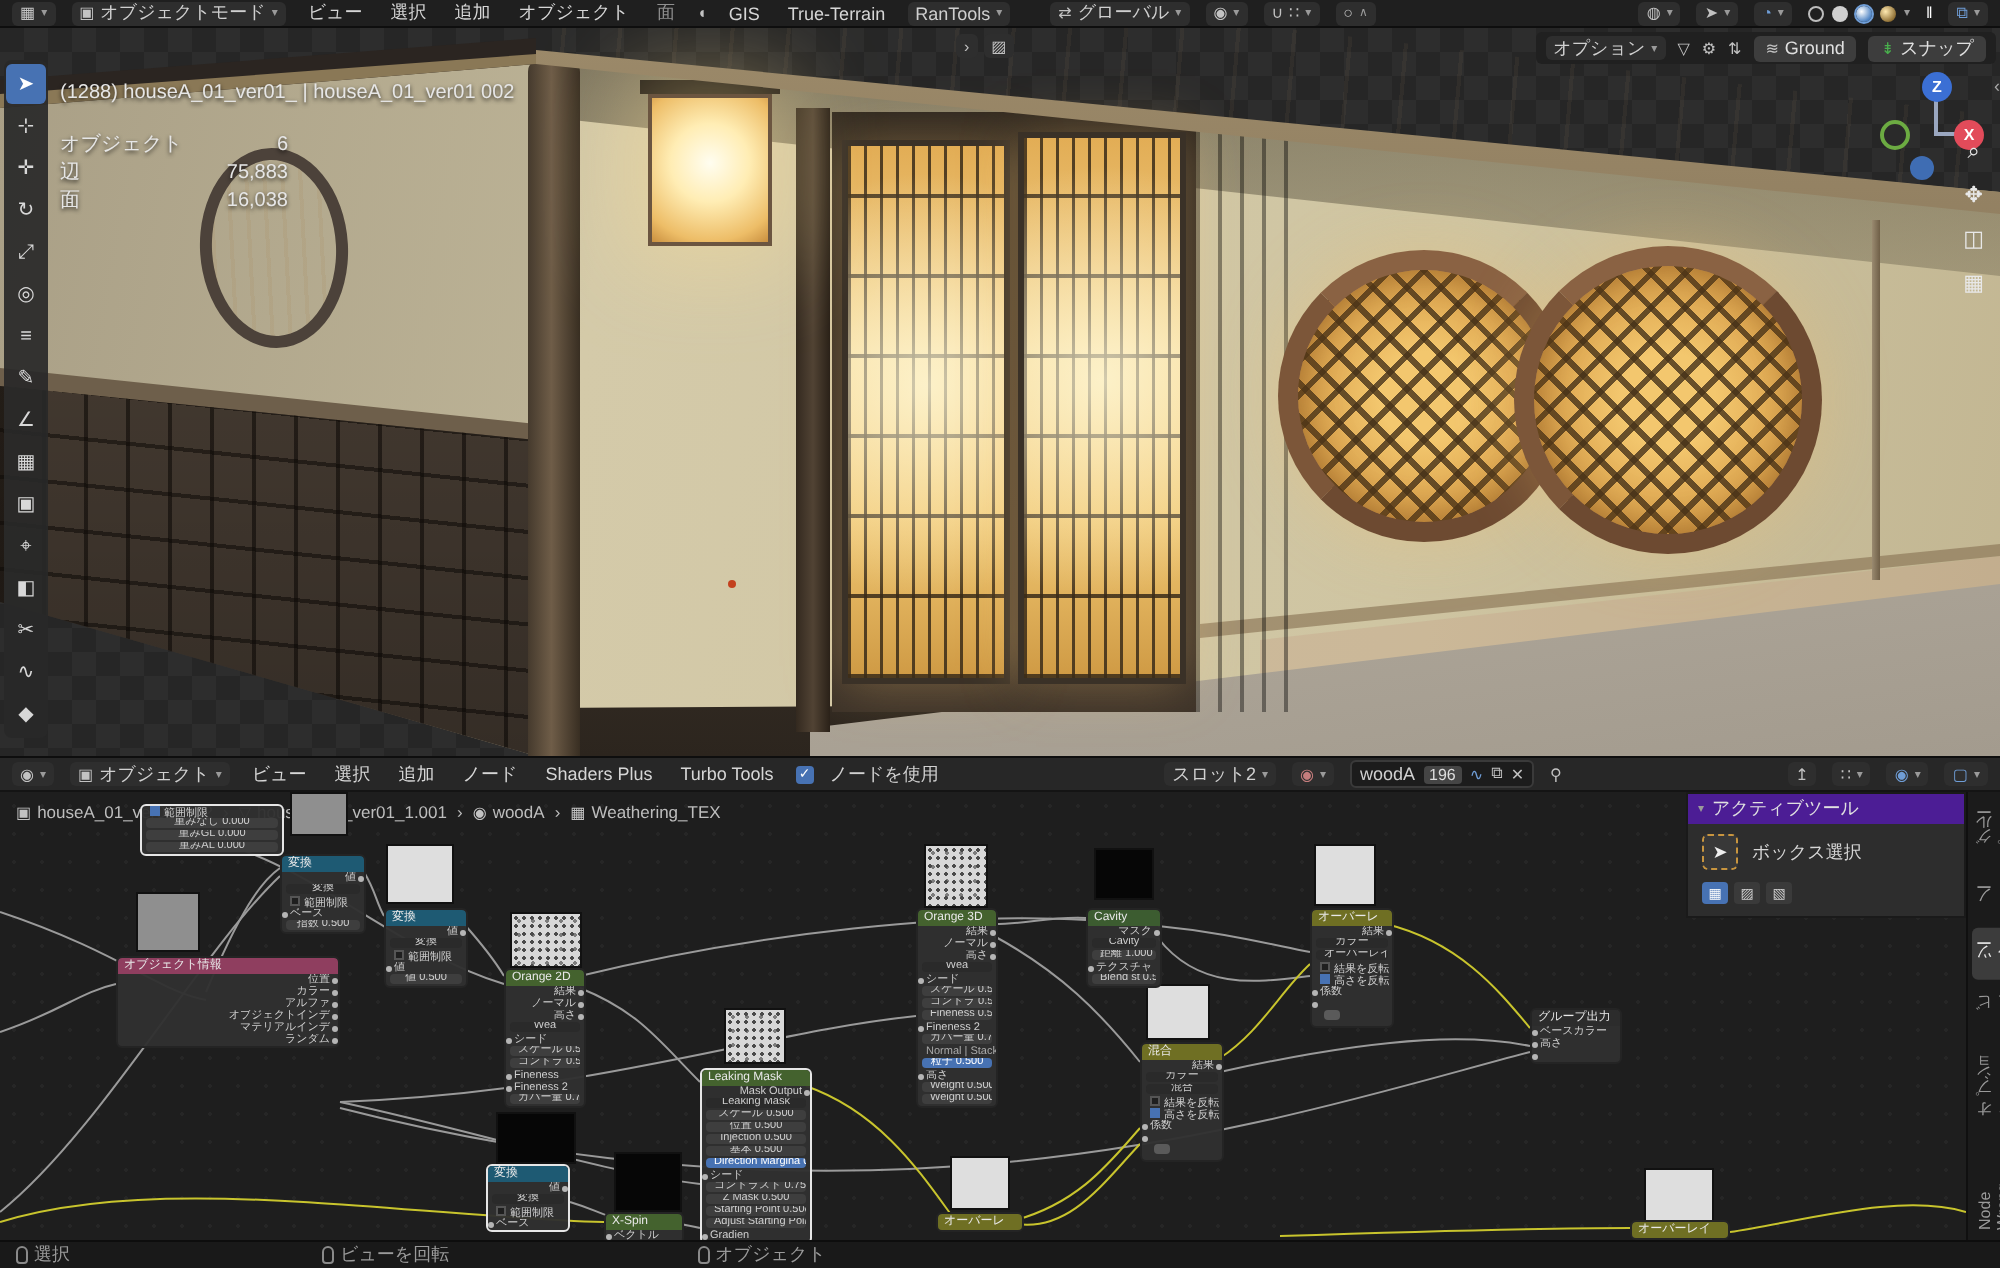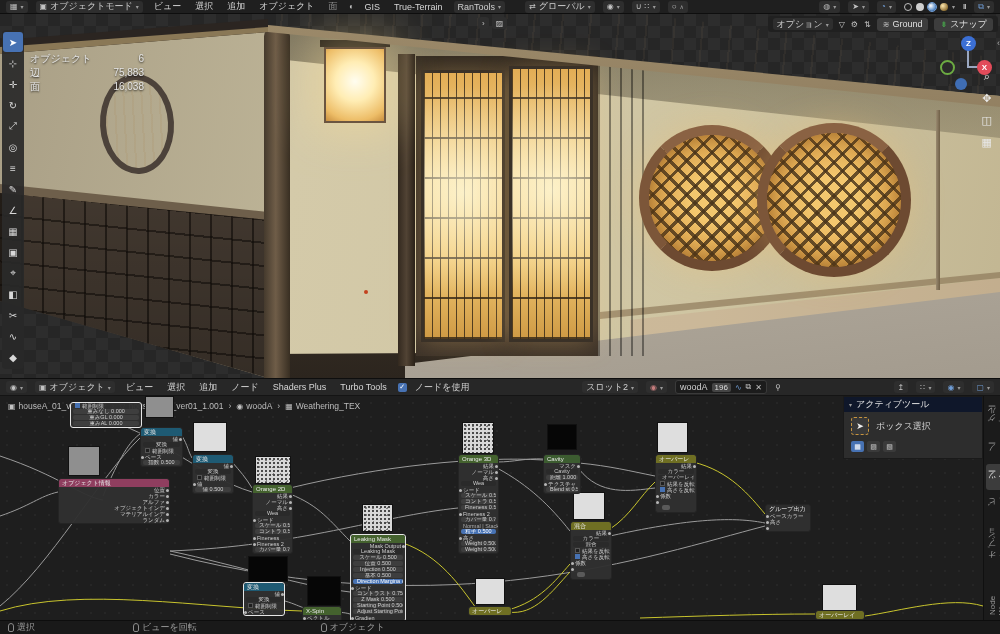--- a/index.html
+++ b/index.html
@@ -155,40 +155,40 @@
   .nrow.slider,.nrow.hl,.nrow.drop { margin:0 2px 1px; height:5px; line-height:5px; border-radius:2px; background:#3e3e3e; text-align:center; }
   .nrow.hl { background:#4772b3; color:#fff; }
   .nrow.drop { background:#2a2a2a; }
   .nrow.check::before,.nrow.checkon::before { content:""; display:inline-block; width:3px; height:3px; margin-right:2px; background:#1f1f1f; border:1px solid #555; }
   .nrow.checkon::before { background:#4772b3; border-color:#4772b3; }
   .nrow.label { color:#aaa; }
   .nrow.btn { margin:0 6px 1px; height:5px; background:#5a5a5a; border-radius:2px; }
   
   #ntool-panel { position:absolute; left:843px; top:0; width:140px; background:#2d2d2d; border:1px solid #1a1a1a;
     z-index:5; }
-  #ntool-head { background:#0f172a; height:15px; display:flex; align-items:center; gap:4px; padding:0 5px; font-size:9px; color:#e0e0e0; }
+  #ntool-head { background:#4c1d95; height:15px; display:flex; align-items:center; gap:4px; padding:0 5px; font-size:9px; color:#e0e0e0; }
   #ntool-body { padding:5px 7px 6px; }
   .boxsel { display:flex; align-items:center; gap:7px; font-size:9px; color:#d6d6d6; }
   .boxsel-ico { width:18px; height:18px; border:1px dashed #c8953f; border-radius:3px; display:flex; align-items:center; justify-content:center; color:#eee; font-size:9px; background:#383838; }
   .mode-ico-row { display:flex; gap:3px; margin-top:6px; }
   .mode-ico { width:13px; height:11px; border-radius:2px; background:#3a3a3a; color:#cfcfcf; font-size:7px; display:flex; align-items:center; justify-content:center; }
   .mode-ico.active { background:#4772b3; color:#fff; }
   
   #ntabs { position:absolute; left:983px; top:0; width:17px; height:224px; background:#1b1b1b; border-left:1px solid #101010;
     display:flex; flex-direction:column; gap:2px; padding-top:4px; z-index:6; }
   .ntab { writing-mode:vertical-rl; transform:rotate(180deg); font-size:8px; color:#9a9a9a; padding:5px 2px;
     border-radius:0 3px 3px 0; margin-left:2px; }
   .ntab.active { background:#3c3c3c; color:#e6e6e6; }
   
   #statusbar { position:absolute; left:0; top:620px; width:1000px; height:14px; background:#191919; border-top:1px solid #0d0d0d;
     display:flex; align-items:center; font-size:9px; color:#9a9a9a; padding:0 8px; gap:6px; z-index:40; }
   .mouse-ico { display:inline-block; width:6px; height:9px; border:1px solid #8a8a8a; border-radius:3px 3px 2px 2px; margin-right:3px; vertical-align:-1px; }
   .sb-group { display:flex; align-items:center; }
   #sb-right { margin-left:auto; white-space:nowrap; overflow:hidden; color:#a8a8a8; }
-  #sb-g2 { margin-left:92px; } #sb-g3 { margin-left:118px; }
+  #sb-g2 { margin-left:120px; } #sb-g3 { margin-left:118px; }
 </style>
 </head>
 <body>
 
 <div id="app">
 
   <div id="topbar">
     <span class="chip">
         <span class="ico">▦</span>
         <span class="caret">▾</span>
@@ -298,20 +298,21 @@
         <div class="vtool">▦</div>
         <div class="vtool">▣</div>
         <div class="vtool">⌖</div>
         <div class="vtool">◧</div>
         <div class="vtool">✂</div>
         <div class="vtool">∿</div>
         <div class="vtool">◆</div>
       </div>
 
     <div id="vp-overlay">
+      <div>(1288) houseA_01_ver01_ | houseA_01_ver01 002</div>
       <div class="ov-stats">
           <div class="ov-row">
             <span class="l">オブジェクト</span>
             <span class="v">6</span>
           </div>
           <div class="ov-row">
             <span class="l">辺</span>
             <span class="v">75,883</span>
           </div>
           <div class="ov-row">

